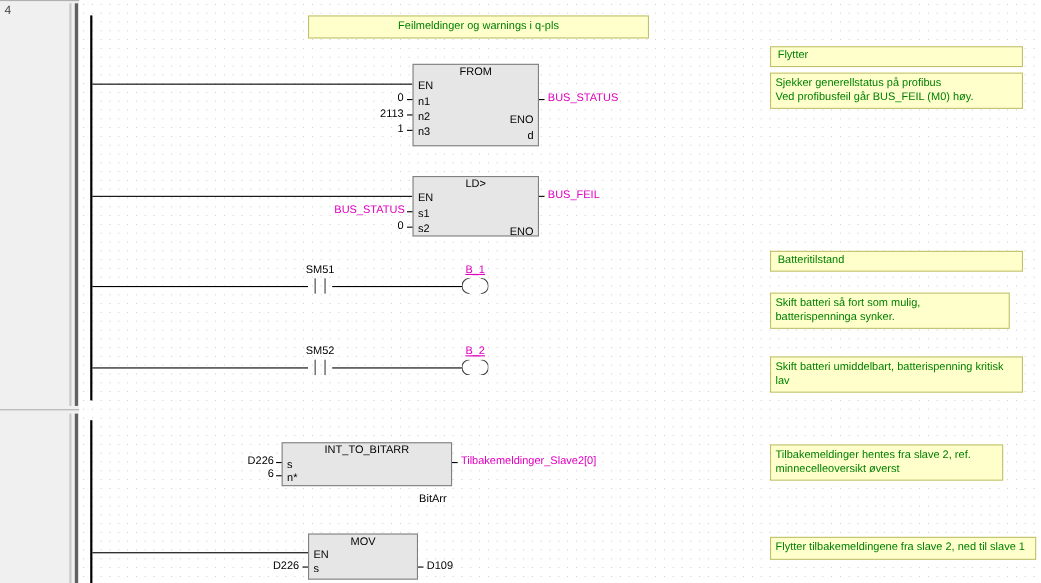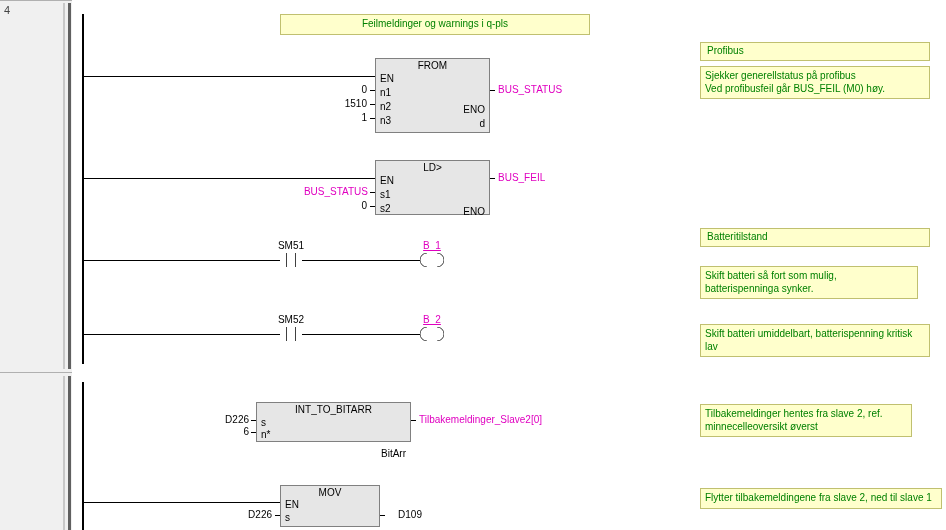--- a/index.html
+++ b/index.html
@@ -177,25 +177,25 @@
   <div class="pin-label-right" style="top:28px">d</div>
   <div class="pin-label-left" style="top:42px">n2</div>
   <div class="pin-label-left" style="top:56px">n3</div>
 </div>
 
 <div class="pin-tick" style="left:370px; top:90px"></div>
 <div class="pin-tick" style="left:370px; top:104px"></div>
 <div class="pin-tick" style="left:370px; top:118px"></div>
 <div class="pin-tick" style="left:490px; top:90px"></div>
 <div class="in-val" style="left:325px; top:84px;  width:42px">0</div>
-<div class="in-val" style="left:325px; top:98px;  width:42px">1510</div>
+<div class="in-val" style="left:325px; top:98px;  width:42px">2113</div>
 <div class="in-val" style="left:325px; top:112px; width:42px">1</div>
 <div class="wire-label-right" style="left:498px; top:84px">BUS_STATUS</div>
 
-<div class="comment-box" style="left:700px; top:42px; width:230px; padding:2px 6px">Profibus</div>
+<div class="comment-box" style="left:700px; top:42px; width:230px; padding:2px 6px">Flytter</div>
 <div class="comment-box" style="left:700px; top:66px; width:230px; white-space:pre-line">Sjekker generellstatus på profibus
 Ved profibusfeil går BUS_FEIL (M0) høy.</div>
 
 <div class="hwire" style="left:84px; top:178px; width:291px"></div>
 <div class="block" style="left:375px; top:160px; width:115px; height:55px">
   <div class="block-title">LD&gt;</div>
   <div class="pin-label-left" style="top:14px">EN</div>
   <div class="pin-label-right" style="top:14px">ENO</div>
   <div class="pin-label-left" style="top:28px">s1</div>
   <div class="pin-label-left" style="top:42px">s2</div>
@@ -259,14 +259,14 @@
 <div class="block" style="left:280px; top:485px; width:100px; height:42px">
   <div class="block-title">MOV</div>
   <div class="pin-label-left" style="top:13px">EN</div>
   <div class="pin-label-right" style="top:13px">ENO</div>
   <div class="pin-label-left" style="top:26px">s</div>
   <div class="pin-label-right" style="top:26px">d</div>
 </div>
 <div class="pin-tick" style="left:275px; top:515px"></div>
 <div class="pin-tick" style="left:380px; top:515px"></div>
 <div class="in-val" style="left:228px; top:509px; width:44px">D226</div>
-<div class="in-val" style="left:388px; top:509px; width:44px; text-align:center">D109</div>
+<div class="in-val" style="left:388px; top:509px; width:44px; text-align:left">D109</div>
 <div class="comment-box" style="left:700px; top:488px; width:242px">Flytter tilbakemeldingene fra slave 2, ned til slave 1</div>
 
 </body></html>

